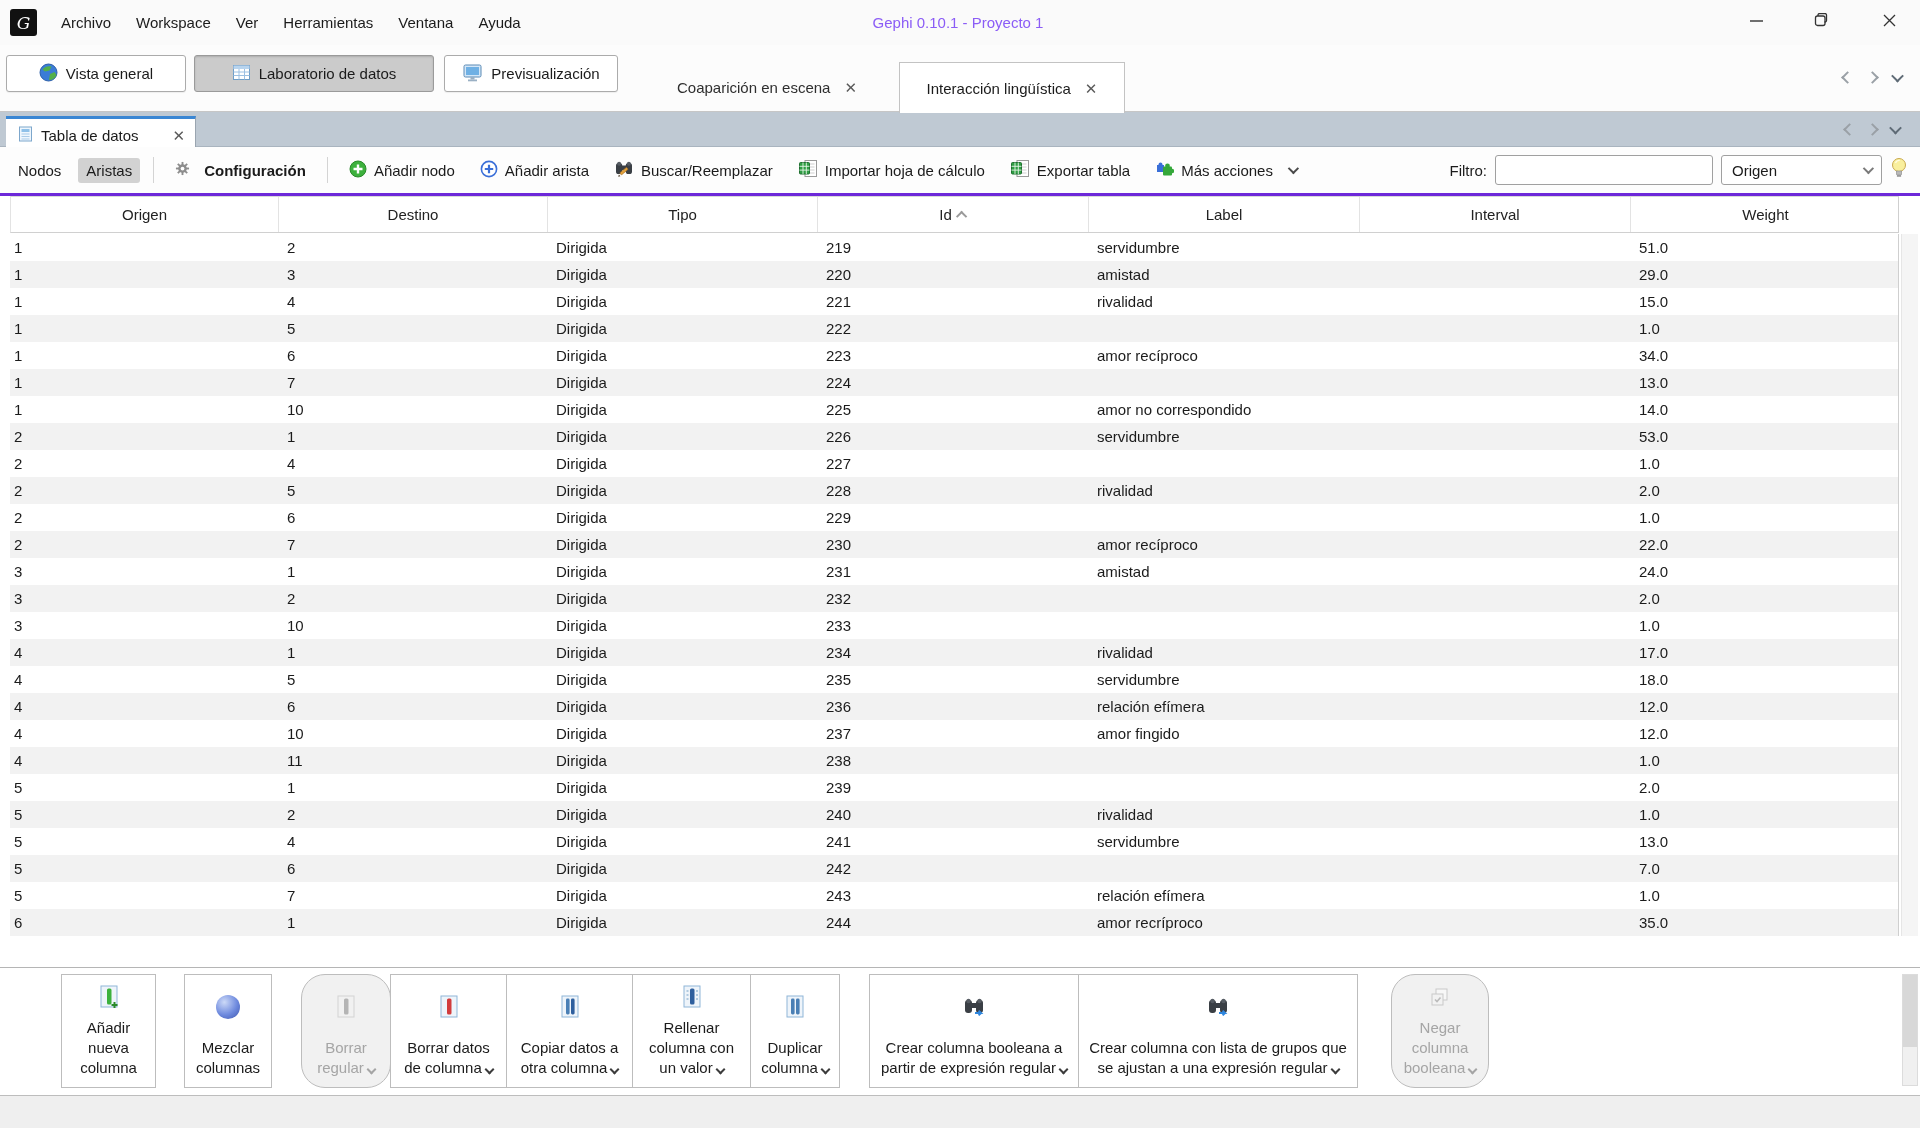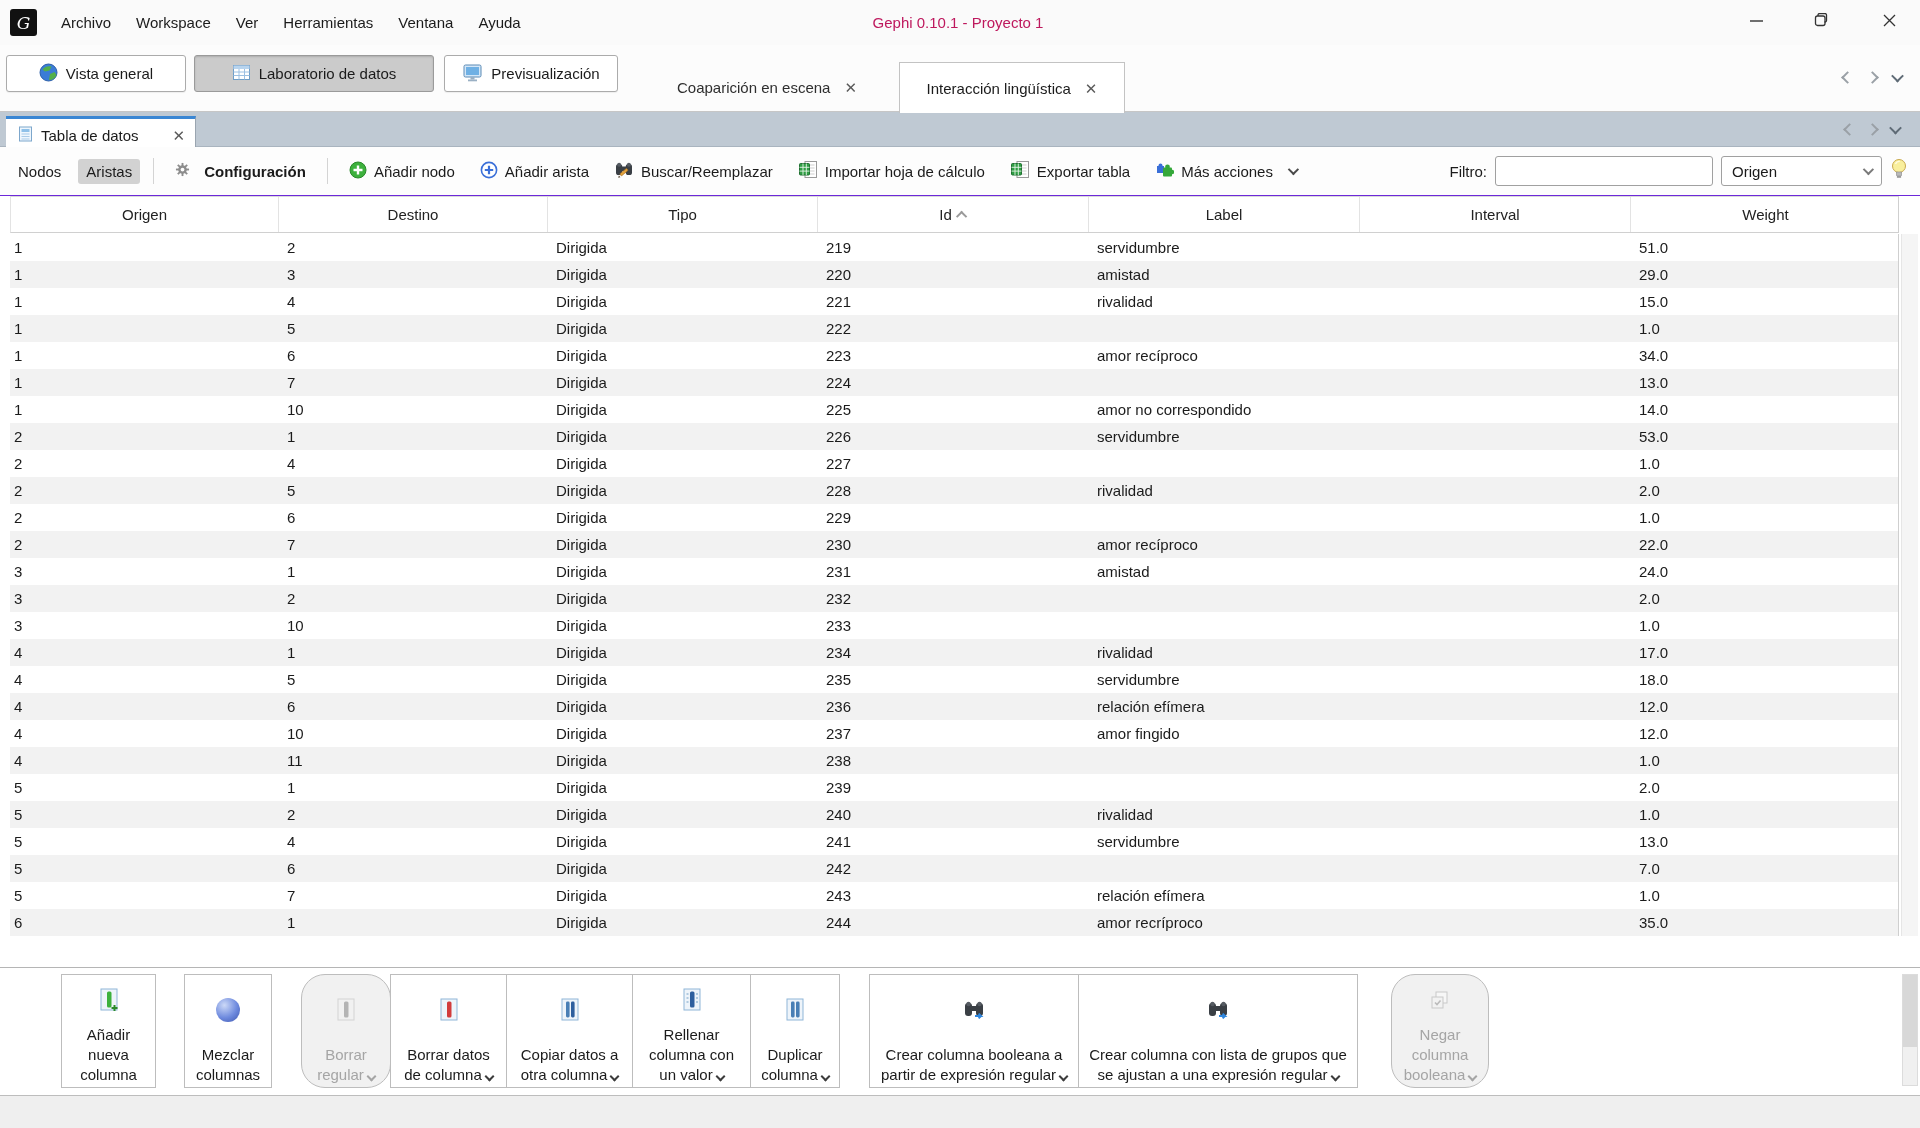--- a/index.html
+++ b/index.html
@@ -5,38 +5,38 @@
   * { margin:0; padding:0; box-sizing:border-box; }
   html,body { width:1920px; height:1128px; overflow:hidden; }
   body { font-family:"Liberation Sans","DejaVu Sans",sans-serif; font-size:15px; color:#1b1b1b; background:#fff; position:relative; }
   .abs { position:absolute; }
 
   
   .menubar { left:0; top:0; width:1920px; height:45px; background:#fafafa; }
   .logo { left:10px; top:9px; width:27px; height:27px; background:#111; border-radius:3px; color:#fff; font-family:"DejaVu Serif",serif; font-style:italic; font-size:17px; display:flex; align-items:center; justify-content:center; }
   .menu-items { left:61px; top:0; height:45px; display:flex; align-items:center; gap:25px; }
   .menu-item { cursor:default; }
-  .win-title { left:958px; top:0; height:45px; transform:translateX(-50%); display:flex; align-items:center; color:#be185d; }
+  .win-title { left:958px; top:0; height:45px; transform:translateX(-50%); display:flex; align-items:center; color:#8b5cf6; }
   .winbtn { top:0; width:46px; height:40px; display:flex; align-items:center; justify-content:center; color:#333; }
   .winbtn svg { display:block; }
 
   
   .viewbar { left:0; top:45px; width:1920px; height:67px; background:#fcfcfc; border-bottom:1px solid #c6c6c6; }
   .viewbtn { top:10px; height:37px; background:#fff; border:1px solid #ababab; border-radius:3px; display:flex; align-items:center; justify-content:center; gap:8px; box-shadow:0 1px 1px rgba(0,0,0,.06); }
   .viewbtn.active { background:#cbcbcb; border-color:#9a9a9a; box-shadow:inset 0 1px 2px rgba(0,0,0,.15); }
   .ws-tab-flat { top:17px; height:50px; display:flex; align-items:center; gap:14px; color:#2f2f2f; }
   .ws-tab-sel { top:17px; height:51px; background:#fff; border:1px solid #c3c3c3; border-bottom:none; display:flex; align-items:center; justify-content:center; gap:14px; z-index:3; }
   .tab-x { color:#5a5a5a; font-size:15px; line-height:1; }
 
   
   .tabstrip { left:0; top:112px; width:1920px; height:35px; background:#bfc9d3; border-bottom:1px solid #a9b4bf; }
   .dt-tab { left:6px; top:4px; width:190px; height:35px; background:#fff; border-top:3px solid #3a86d3; border-right:1px solid #9aa5b0; display:flex; align-items:center; gap:8px; padding:0 10px 0 12px; }
 
   
-  .toolbar { left:0; top:147px; width:1920px; height:49px; background:#fdfdfd; display:flex; align-items:center; padding:0 12px 0 10px; gap:9px; border-bottom:1px solid #6d28d9; }
+  .toolbar { left:0; top:147px; width:1920px; height:49px; background:#fdfdfd; display:flex; align-items:center; padding:0 12px 0 10px; gap:9px; border-bottom:3px solid #6d28d9; }
   .tbtn { padding:4px 8px; border-radius:3px; display:flex; align-items:center; gap:7px; white-space:nowrap; }
   .tbtn.selected { background:#d2d2d2; }
   .tsep { width:1px; height:26px; background:#d4d4d4; margin:0 4px; }
   .bold { font-weight:bold; }
   .chev-down { width:8px; height:8px; border-right:2px solid #4a4a4a; border-bottom:2px solid #4a4a4a; transform:rotate(45deg) translateY(-2px); display:inline-block; }
   .chev-left { width:9px; height:9px; border-left:2px solid #9aa0a6; border-bottom:2px solid #9aa0a6; transform:rotate(45deg); display:inline-block; }
   .chev-right { width:9px; height:9px; border-right:2px solid #9aa0a6; border-top:2px solid #9aa0a6; transform:rotate(45deg); display:inline-block; }
   .chev-down-strip { width:9px; height:9px; border-right:2px solid #5f6b76; border-bottom:2px solid #5f6b76; transform:rotate(45deg) translate(-1px,-1px); display:inline-block; }
   .filter-group { margin-left:auto; display:flex; align-items:center; gap:8px; }
   .filter-input { width:218px; height:30px; border:1px solid #a0a0a0; border-radius:3px; padding:0 8px; font:inherit; background:#fff; }
@@ -51,21 +51,21 @@
   .tbody { left:10px; top:234px; width:1889px; height:702px; background:#fff; border-right:1px solid #cfcfcf; overflow:hidden; }
   .tr { height:27px; }
   .tr:nth-child(even) { background:#f2f2f2; }
   .td { display:flex; align-items:center; padding-left:9px; overflow:hidden; white-space:nowrap; }
   .tr .td:first-child { padding-left:4px; }
   .vscroll-table { left:1901px; top:234px; width:17px; height:702px; background:#f5f5f5; border-left:1px solid #e6e6e6; }
 
   
   .bottompanel { left:0; top:967px; width:1920px; height:128px; background:#fff; border-top:1px solid #b5b5b5; }
   .bottomstrip { left:0; top:1095px; width:1920px; height:33px; background:#efefef; border-top:1px solid #bdbdbd; }
-  .pbtn { top:6px; height:114px; background:#fff; border:1px solid #bdbdbd; display:flex; flex-direction:column; align-items:center; justify-content:flex-end; padding-bottom:2px; text-align:center; line-height:20px; }
+  .pbtn { top:6px; height:114px; background:#fff; border:1px solid #bdbdbd; display:flex; flex-direction:column; align-items:center; justify-content:flex-end; padding-bottom:9px; text-align:center; line-height:20px; }
   .pbtn .icon-slot { flex:1; display:flex; align-items:center; justify-content:center; width:100%; }
   .pbtn.disabled { background:#f1f1f1; color:#a5a5a5;border-radius:24px; }
   .pbtn.disabled svg { opacity:.45; filter:grayscale(1); }
   .dd-chev { width:7px; height:7px; border-right:2px solid #3c3c3c; border-bottom:2px solid #3c3c3c; transform:rotate(45deg); display:inline-block; margin-left:4px; }
   .pbtn.disabled .dd-chev { border-color:#a5a5a5; }
   .label-wrap { padding:0 6px; }
   .vscroll-bottom { left:1902px; top:973px; width:16px; height:112px; background:#f0f0f0; border:1px solid #dcdcdc; }
   .vscroll-thumb { left:1903px; top:974px; width:14px; height:72px; background:#d8d8d8; }
 
   .sphere { width:24px; height:24px; border-radius:50%; background:radial-gradient(circle at 35% 30%, #ccd9f7, #6e8ade 55%, #3d55ad); }

